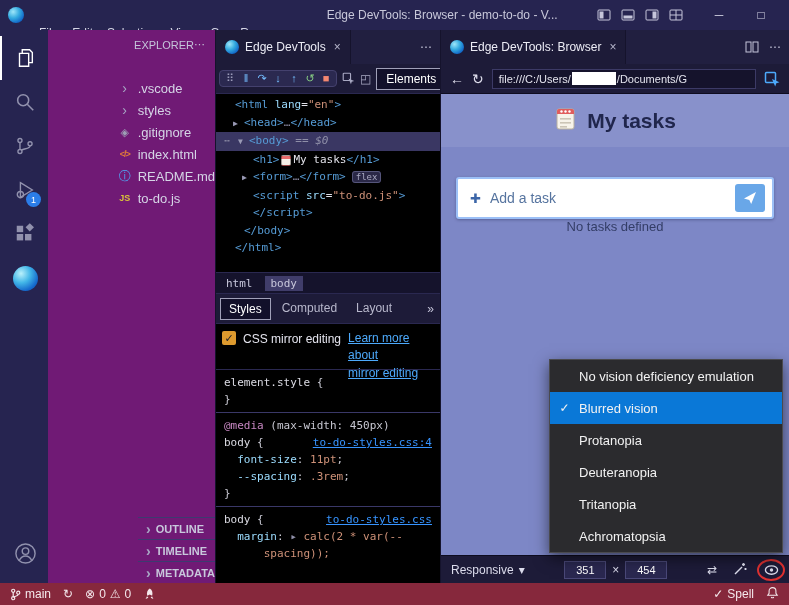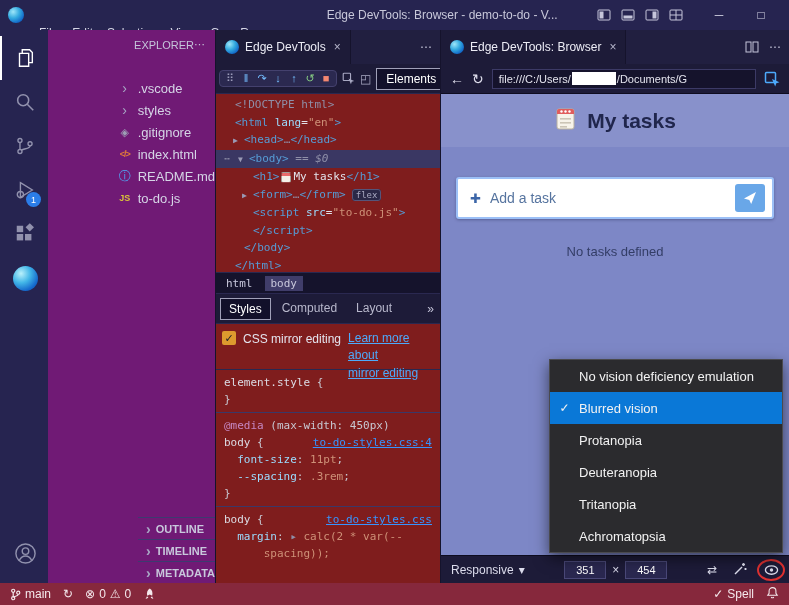--- a/index.html
+++ b/index.html
@@ -49,21 +49,21 @@
   .sidebar-sections { margin-top: auto; }
   .side-section { height: 22px; border-top: 1px solid #3d3a70; display: flex; align-items: center; gap: 5px; padding-left: 8px; font-size: 11px; font-weight: bold; color: #c8c8dc; }
   
   .tabbar { height: 34px; flex: 0 0 34px; background: #211f40; display: flex; align-items: stretch; }
   .tab { display: flex; align-items: center; gap: 6px; padding: 0 9px; background: #1d1b38; color: #ececf5; border-right: 1px solid #15132c; font-size: 12px; white-space: nowrap; }
   .edge-icon { width: 14px; height: 14px; border-radius: 50%; flex: 0 0 14px;
     background: radial-gradient(circle at 32% 30%, #9ee6f9 0%, #35abe0 40%, #1167c8 75%, #0b4fa8 100%); }
   .tab-close { color: #b5b5ca; margin-left: 2px; }
   .tab-actions { margin-left: auto; display: flex; align-items: center; gap: 10px; padding: 0 8px; color: #c5c5da; }
   
-  .devtools { width: 225px; flex: 0 0 225px; display: flex; flex-direction: column; background: #7f1d1d; border-left: 1px solid #15132c; min-height: 0; }
+  .devtools { width: 225px; flex: 0 0 225px; display: flex; flex-direction: column; background: #000000; border-left: 1px solid #15132c; min-height: 0; }
   .dt-toolbar { height: 30px; flex: 0 0 30px; background: #1d1b38; border-bottom: 1px solid #2a2850; display: flex; align-items: center; gap: 5px; padding: 0 3px; }
   .debug-bar { display: flex; align-items: center; gap: 4px; background: #2b2950; border: 1px solid #44416e; border-radius: 4px; padding: 2px 4px; font-size: 11px; }
   .dbg { width: 12px; text-align: center; line-height: 1; }
   .ico-dim { color: #9a9ab8; } .ico-blue { color: #75beff; } .ico-green { color: #89d185; } .ico-red { color: #f48771; }
   .dt-ico { color: #a8a8c2; display: flex; align-items: center; }
   .elements-tab { border: 1px solid #a0a0b8; background: #12102a; color: #fff; padding: 3px 9px; font-size: 12px; }
   .overflow-ic { color: #c5c5da; font-size: 12px; padding: 0 2px; }
   
   .dom { flex: 0 0 178px; font-family: "DejaVu Sans Mono", monospace; font-size: 11px; line-height: 17.5px; padding-top: 2px; overflow: hidden; }
   .dom-line { white-space: pre; cursor: default; }
@@ -110,21 +110,21 @@
   .url-box { flex: 1; height: 20px; background: #15132c; border: 1px solid #3c3a66; color: #e4e4ee; font-size: 11px; display: flex; align-items: center; padding: 0 6px; overflow: hidden; white-space: nowrap; }
   .redact { display: inline-block; width: 44px; height: 13px; background: #ffffff; margin: 0 1px; }
   .inspect-blue { display: flex; align-items: center; }
   .browser-content { flex: 1; min-height: 0; background: #7d87c6; overflow: hidden; }
   .page-header { height: 53px; background: rgba(255,255,255,.09); display: flex; align-items: center; justify-content: center; gap: 11px; }
   .page-title { font-size: 21px; font-weight: bold; color: #20264d; }
   .add-box { margin: 30px 15px 0; height: 42px; background: #fff; border: 2px solid #9cc0f7; border-radius: 3px; display: flex; align-items: center; padding: 0 7px 0 12px; box-shadow: 0 1px 3px rgba(20,25,60,.35); }
   .add-text { color: #56749f; font-size: 14px; display: flex; align-items: center; gap: 9px; }
   .plus-glyph { color: #3c66a8; font-size: 13px; }
   .send-btn { margin-left: auto; width: 30px; height: 28px; background: #69a7e8; border-radius: 3px; display: flex; align-items: center; justify-content: center; }
-  .empty-text { text-align: center; margin-top: 25px; color: #333d66; font-size: 13px; }
+  .empty-text { text-align: center; color: #333d66; font-size: 13px; }
   
   .context-menu { position: absolute; right: 6px; bottom: 30px; width: 234px; background: #2b2b2e; border: 1px solid #4a4a4e; box-shadow: 0 5px 14px rgba(0,0,0,.55); z-index: 10; }
   .cm-item { height: 32px; display: flex; align-items: center; gap: 7px; padding-left: 7px; font-size: 13px; color: #f2f2f2; cursor: default; }
   .cm-item.selected { background: #0a78d7; }
   .cm-check { width: 15px; flex: 0 0 15px; text-align: center; font-size: 12px; }
   
   .device-toolbar { height: 28px; flex: 0 0 28px; background: #1d1b38; border-top: 1px solid #0e0c20; display: flex; align-items: center; justify-content: space-between; padding: 0 10px; font-size: 12px; color: #dcdcec; }
   .resp-group { display: flex; align-items: center; gap: 5px; }
   .dims-group { display: flex; align-items: center; gap: 6px; }
   .dim-input { width: 42px; height: 18px; background: #2a2850; border: 1px solid #4a4878; color: #fff; font-size: 11px; display: flex; align-items: center; justify-content: center; }
@@ -312,21 +312,20 @@
               <path fill="currentColor" d="M8 8l7 3-3 1-1 3z"></path>
             </svg>
         </span>
         <span class="dt-ico">◰</span>
         <div class="elements-tab">Elements</div>
         <span class="overflow-ic">»</span>
         <span class="overflow-ic">+</span>
       </div>
 
       <div class="dom">
-          <div class="dom-line" style="padding-left:8px"><span class="arrow"></span><span class="tk-meta">&lt;!DOCTYPE html&gt;</span></div>
           <div class="dom-line" style="padding-left:8px"><span class="arrow"></span><span class="tk-tag">&lt;html</span><span class="tk-attr"> lang</span><span class="tk-plain">=</span><span class="tk-str">"en"</span><span class="tk-tag">&gt;</span></div>
           <div class="dom-line" style="padding-left:17px"><span class="arrow">▶</span><span class="tk-tag">&lt;head&gt;</span><span class="tk-meta">…</span><span class="tk-tag">&lt;/head&gt;</span></div>
           <div class="dom-line selected" style="padding-left:8px"><span class="gutter">⋯</span><span class="arrow">▼</span><span class="tk-tag">&lt;body&gt;</span><span class="tk-eq"> == $0</span></div>
           <div class="dom-line" style="padding-left:26px"><span class="arrow"></span><span class="tk-tag">&lt;h1&gt;</span><span class="tk-emoji">📒</span><span class="tk-plain">My tasks</span><span class="tk-tag">&lt;/h1&gt;</span></div>
           <div class="dom-line" style="padding-left:26px"><span class="arrow">▶</span><span class="tk-tag">&lt;form&gt;</span><span class="tk-meta">…</span><span class="tk-tag">&lt;/form&gt;</span><span class="badge-flex">flex</span></div>
           <div class="dom-line" style="padding-left:26px"><span class="arrow"></span><span class="tk-tag">&lt;script</span><span class="tk-attr"> src</span><span class="tk-plain">=</span><span class="tk-str">"to-do.js"</span><span class="tk-tag">&gt;</span></div>
           <div class="dom-line" style="padding-left:26px"><span class="arrow"></span><span class="tk-tag">&lt;/script&gt;</span></div>
           <div class="dom-line" style="padding-left:17px"><span class="arrow"></span><span class="tk-tag">&lt;/body&gt;</span></div>
           <div class="dom-line" style="padding-left:8px"><span class="arrow"></span><span class="tk-tag">&lt;/html&gt;</span></div>
         </div>

